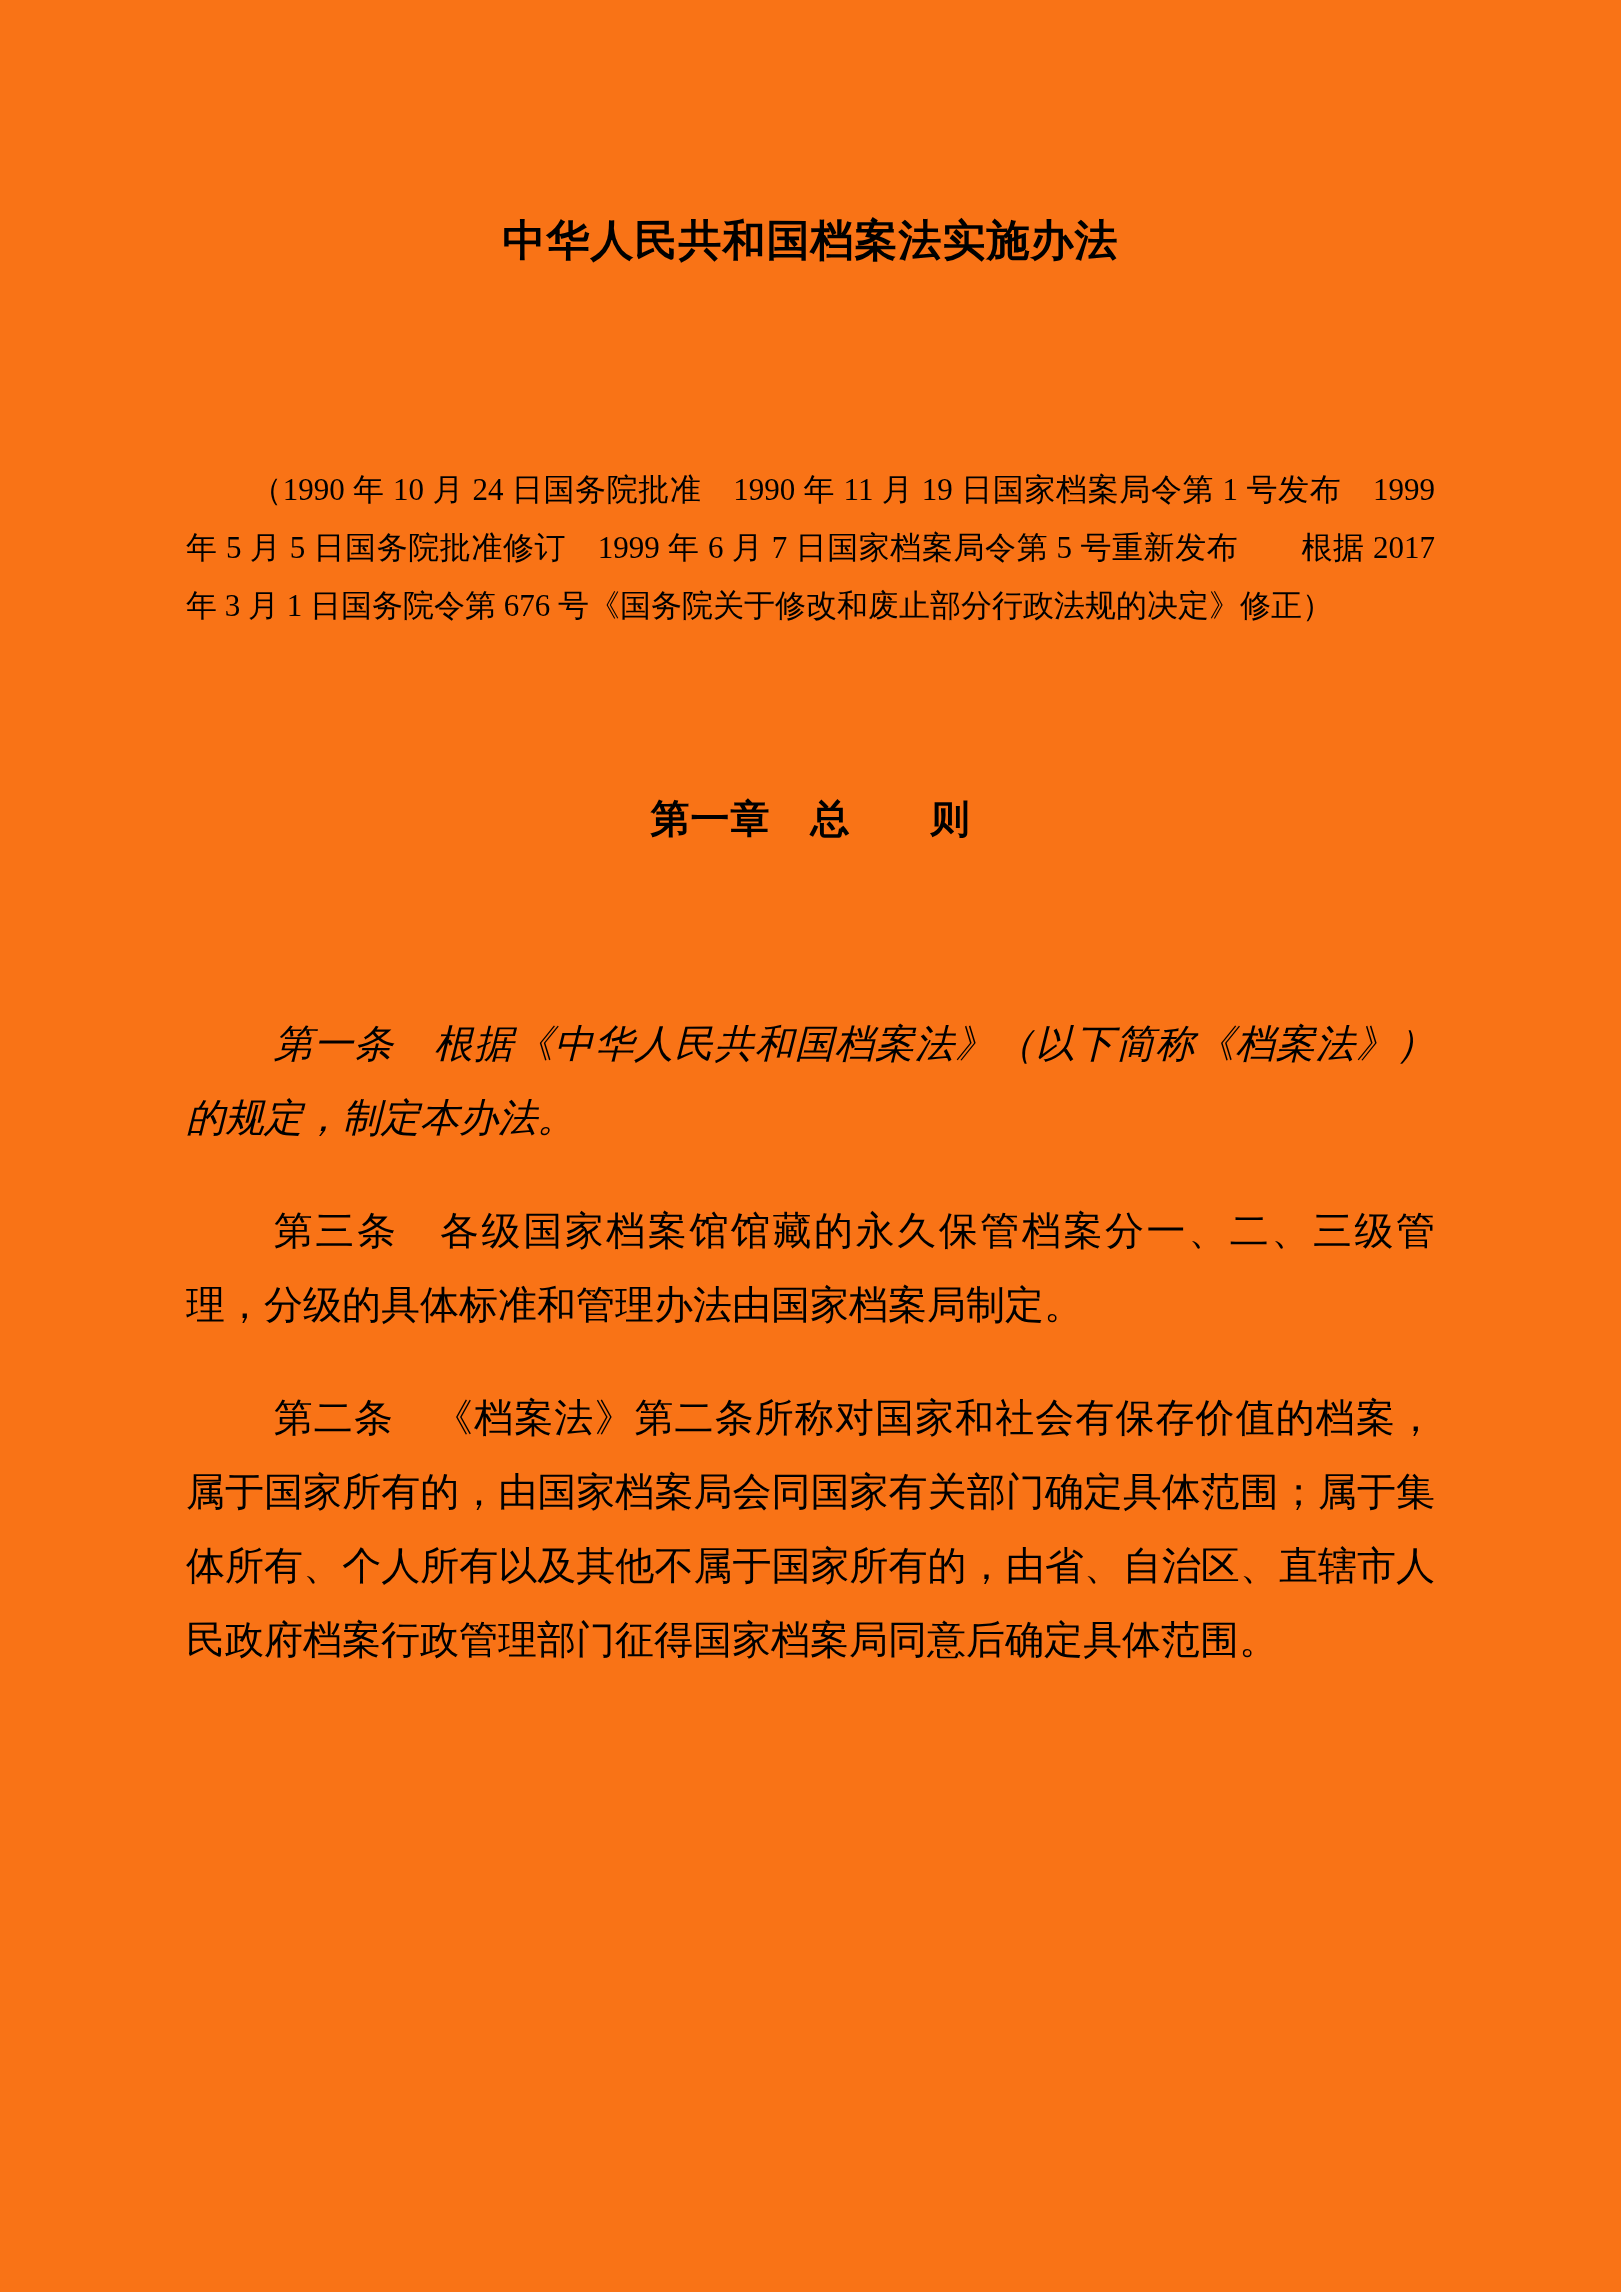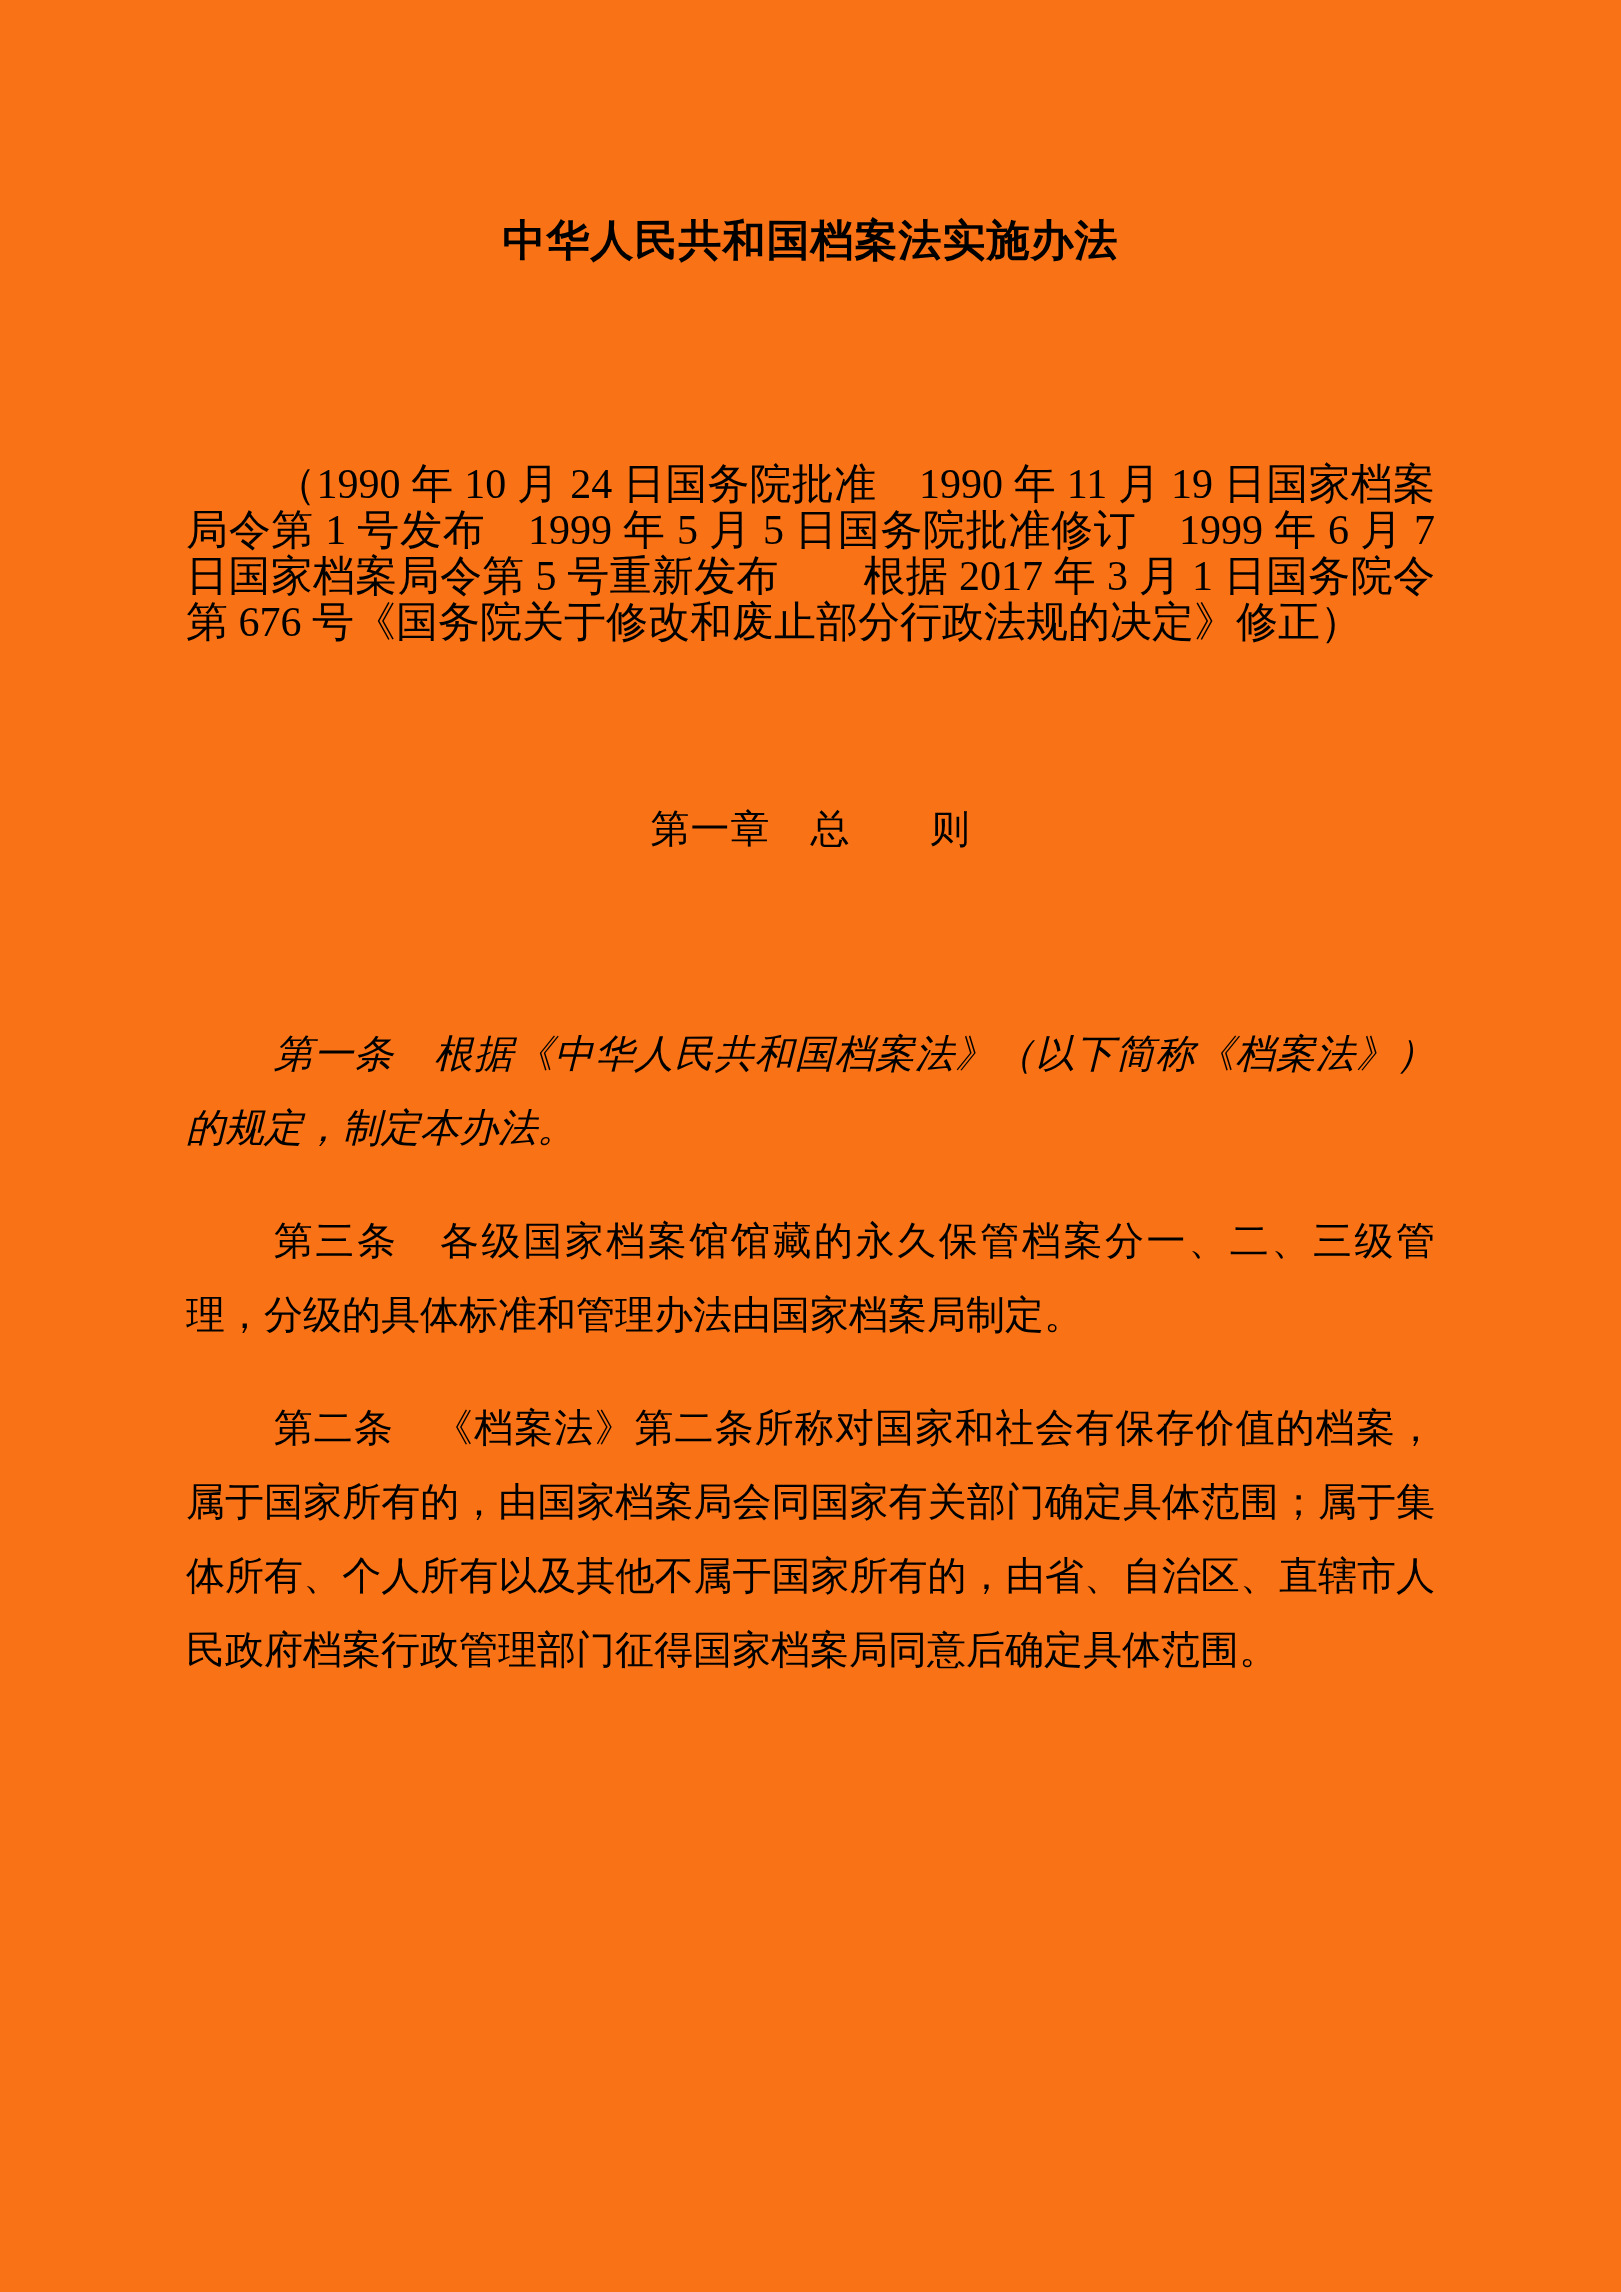--- a/index.html
+++ b/index.html
@@ -24,30 +24,30 @@
     text-align: center;
     font-family: "Liberation Sans", "DejaVu Sans", sans-serif;
     font-weight: bold;
     font-size: 43px;
     line-height: 59px;
     letter-spacing: 1px;
     color: #000000;
   }
   .preamble {
     margin: 191px 0 0 0;
-    font-size: 42px;
-    line-height: 46px;
+    font-size: 31px;
+    line-height: 58px;
     text-align: justify;
     text-indent: 2.1em;
     word-break: break-all;
   }
   .chapter-heading {
     margin: 147px 0 0 0;
     font-size: 39px;
-    font-weight: normal;
+    font-weight: bold;
     line-height: 74px;
     text-align: center;
     letter-spacing: 1px;
   }
   .article {
     margin: 39px 0 0 0;
     font-size: 39px;
     line-height: 74px;
     text-align: justify;
     text-indent: 2.25em;

